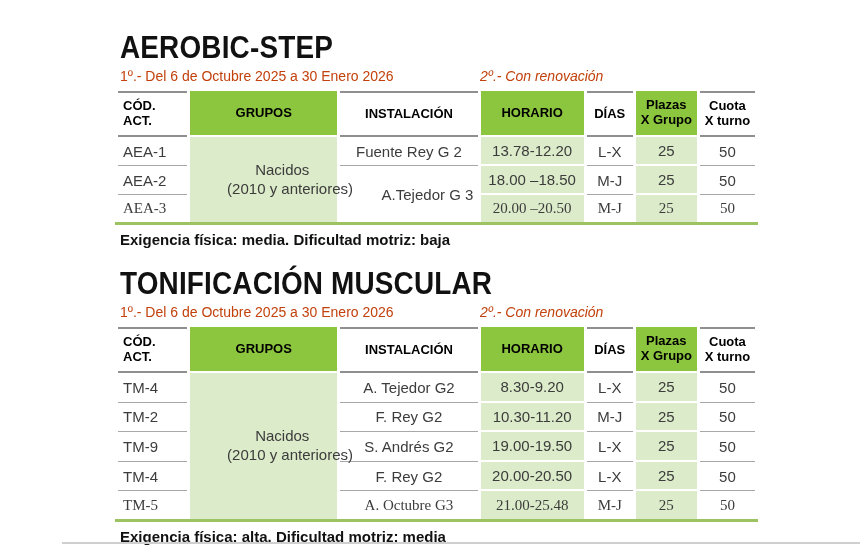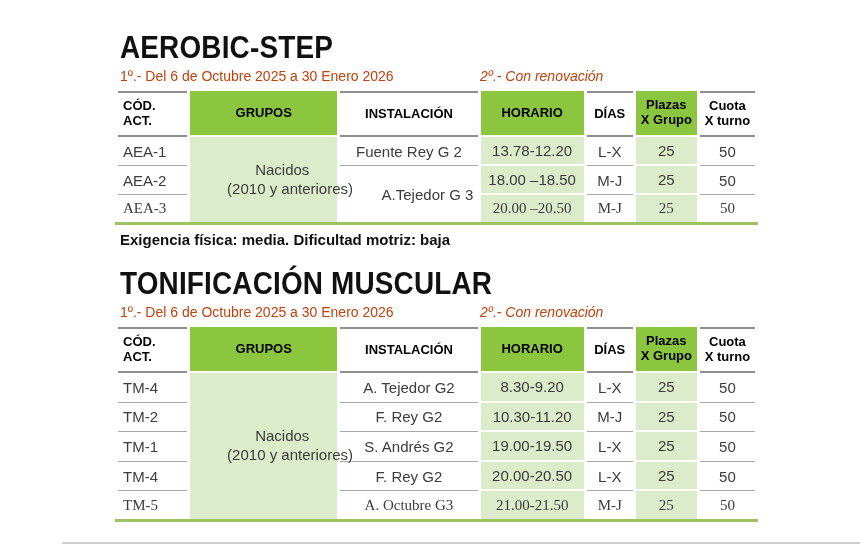--- a/index.html
+++ b/index.html
@@ -174,40 +174,41 @@
       </tr>
       <tr>
         <td class="w cod">TM-2</td>
         <td class="w">F. Rey G2</td>
         <td class="g">10.30-11.20</td>
         <td class="w">M-J</td>
         <td class="g">25</td>
         <td class="w">50</td>
       </tr>
       <tr>
-        <td class="w cod">TM-1</td>
+        <td class="w cod">TM-9</td>
         <td class="w">S. Andrés G2</td>
         <td class="g">19.00-19.50</td>
         <td class="w">L-X</td>
         <td class="g">25</td>
         <td class="w">50</td>
       </tr>
       <tr>
         <td class="w cod">TM-4</td>
         <td class="w">F. Rey G2</td>
         <td class="g">20.00-20.50</td>
         <td class="w">L-X</td>
         <td class="g">25</td>
         <td class="w">50</td>
       </tr>
       <tr>
         <td class="w cod">TM-5</td>
         <td class="w">A. Octubre G3</td>
-        <td class="g">21.00-21.50</td>
+        <td class="g">21.00-25.48</td>
         <td class="w">M-J</td>
         <td class="g">25</td>
         <td class="w">50</td>
       </tr>
     </tbody>
   </table>
+  <p class="footer-note">Exigencia física: alta. Dificultad motriz: media</p>
 </div>
 
 <div class="page-divider"></div>
 
 </body></html>

